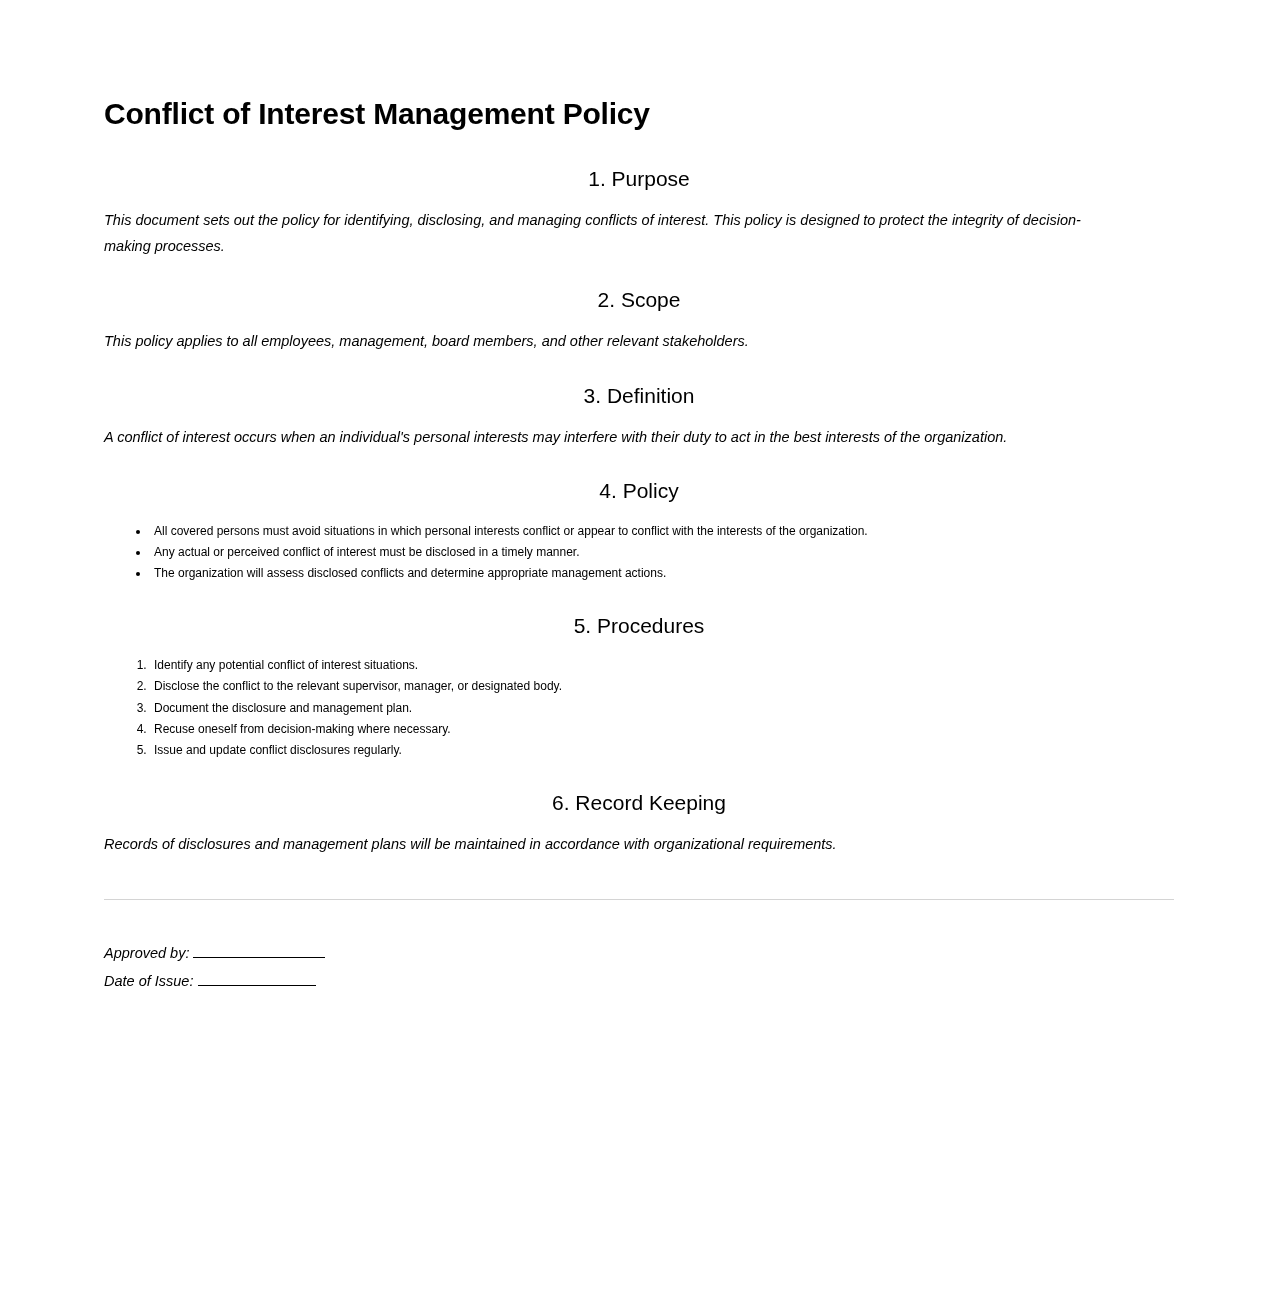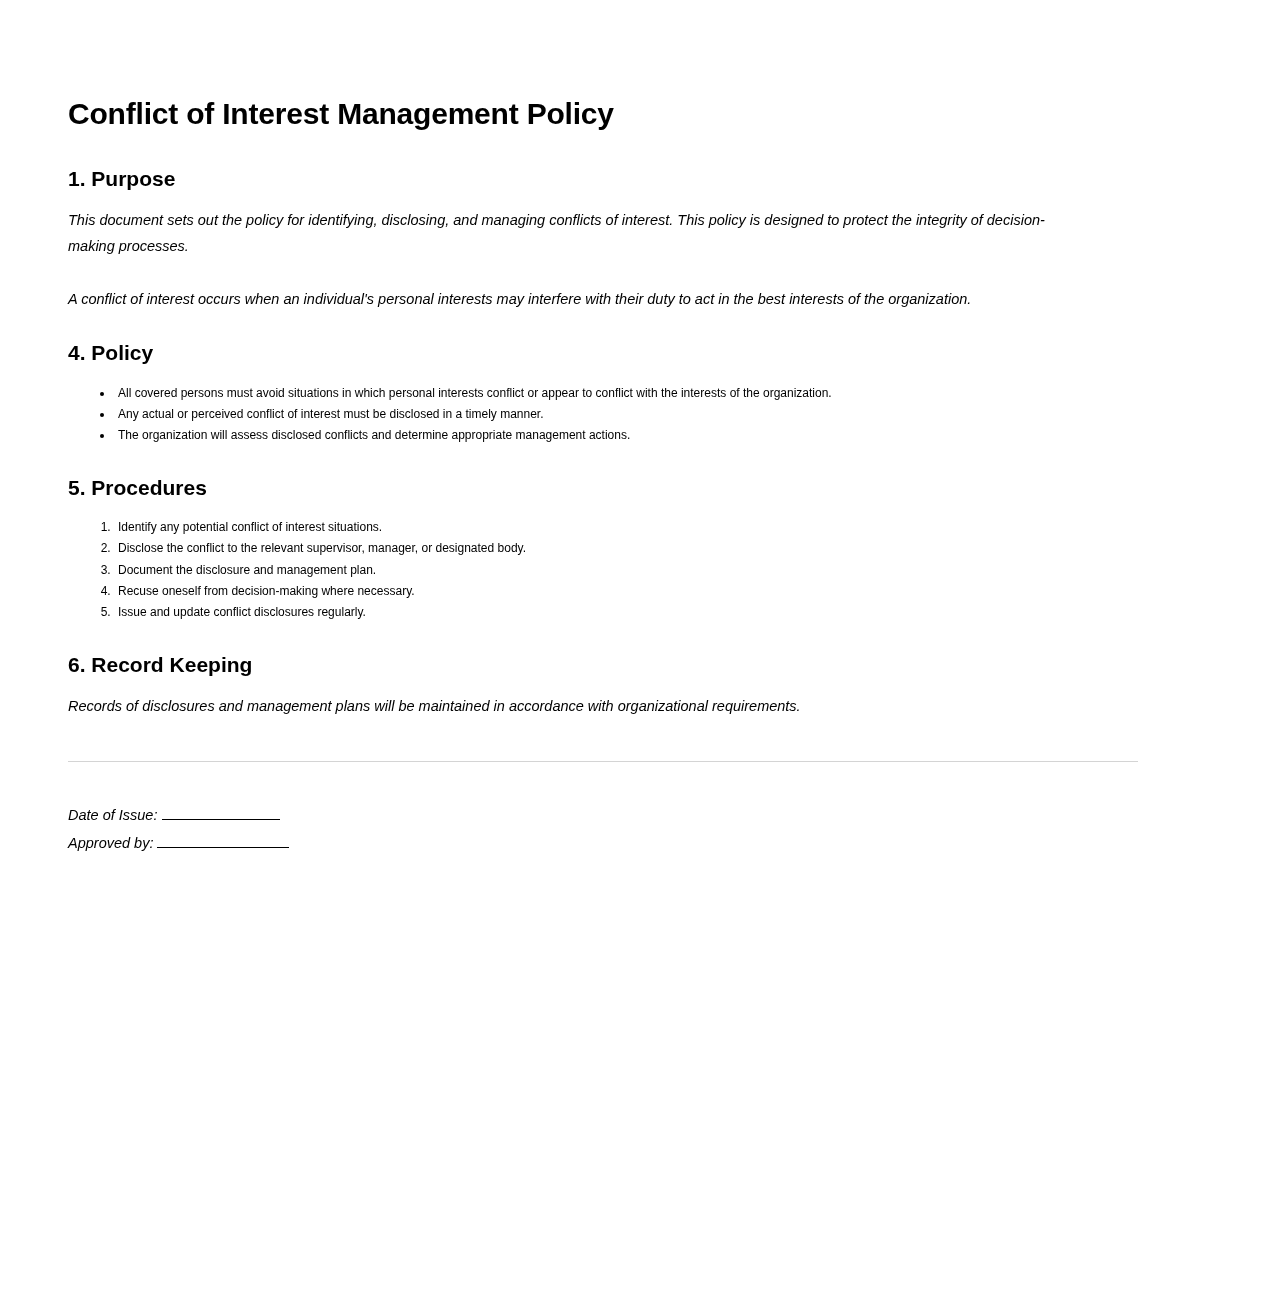--- a/index.html
+++ b/index.html
@@ -7,38 +7,39 @@
     padding: 0;
     background: #ffffff;
   }
   body {
     width: 1278px;
     min-height: 1300px;
     font-family: "Liberation Sans", sans-serif;
     color: #000000;
   }
   .page {
-    padding: 96px 104px 0 68px;
+    padding: 96px 104px 0 104px;
     box-sizing: border-box;
   }
   .doc-title {
     font-size: 30px;
     font-weight: bold;
     letter-spacing: -0.2px;
     margin: 0 0 34px 0;
     line-height: 1.2;
   }
   .section {
     margin: 0 0 28px 0;
   }
   .section-heading {
     font-size: 21px;
-    font-weight: bold;
+    font-weight: normal;
     margin: 0 0 16px 0;
     line-height: 1.25;
+    text-align: center;
   }
   .section-body {
     font-size: 14.5px;
     line-height: 1.75;
     margin: 0;
     max-width: 1015px;
     font-style: italic;
   }
   ul.bullets {
     margin: 0;
@@ -81,22 +82,27 @@
 
 <div class="page">
 
   <h1 class="doc-title">Conflict of Interest Management Policy</h1>
 
   <div class="section">
     <h2 class="section-heading">1. Purpose</h2>
     <p class="section-body">This document sets out the policy for identifying, disclosing, and managing conflicts of interest. This policy is designed to protect the integrity of decision-making processes.</p>
   </div>
 
+  <div class="section">
+    <h2 class="section-heading">2. Scope</h2>
+    <p class="section-body">This policy applies to all employees, management, board members, and other relevant stakeholders.</p>
+  </div>
 
   <div class="section">
+    <h2 class="section-heading">3. Definition</h2>
     <p class="section-body">A conflict of interest occurs when an individual's personal interests may interfere with their duty to act in the best interests of the organization.</p>
   </div>
 
   <div class="section">
     <h2 class="section-heading">4. Policy</h2>
     <ul class="bullets">
       <li>All covered persons must avoid situations in which personal interests conflict or appear to conflict with the interests of the organization.</li>
       <li>Any actual or perceived conflict of interest must be disclosed in a timely manner.</li>
       <li>The organization will assess disclosed conflicts and determine appropriate management actions.</li>
     </ul>
@@ -116,22 +122,22 @@
   <div class="section">
     <h2 class="section-heading">6. Record Keeping</h2>
     <p class="section-body">Records of disclosures and management plans will be maintained in accordance with organizational requirements.</p>
   </div>
 
 
   <hr class="divider">
 
   <div class="signature">
     <div class="sig-row">
+      <span>Approved by:</span>
+      <span class="sig-line w2"></span>
+    </div>
+    <div class="sig-row">
       <span>Date of Issue:</span>
       <span class="sig-line w1"></span>
-    </div>
-    <div class="sig-row">
-      <span>Approved by:</span>
-      <span class="sig-line w2"></span>
     </div>
   </div>
 
 </div>
 
 </body></html>

